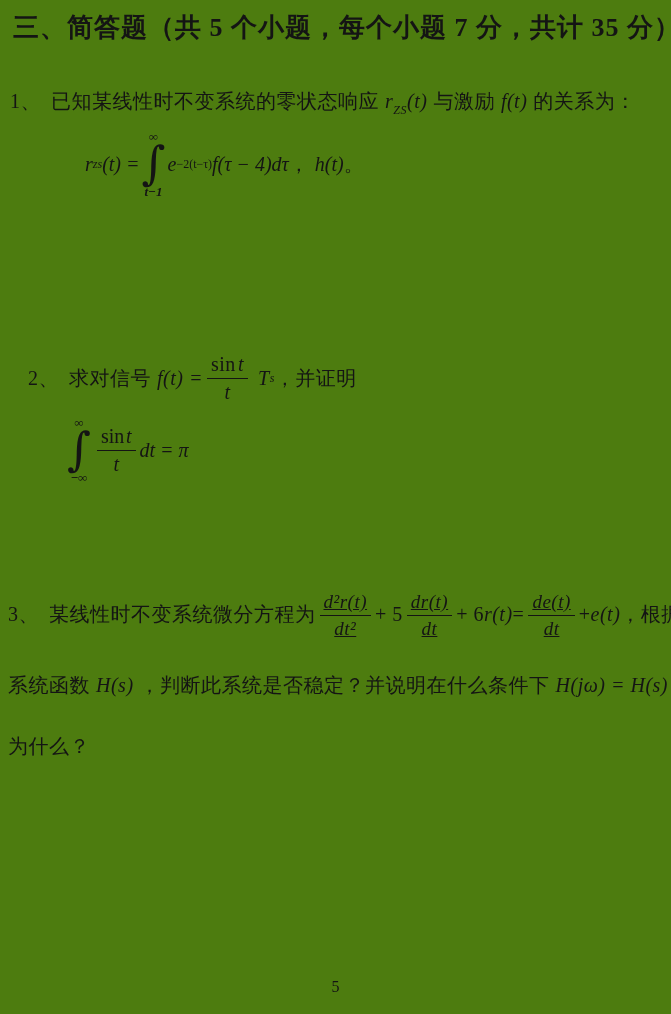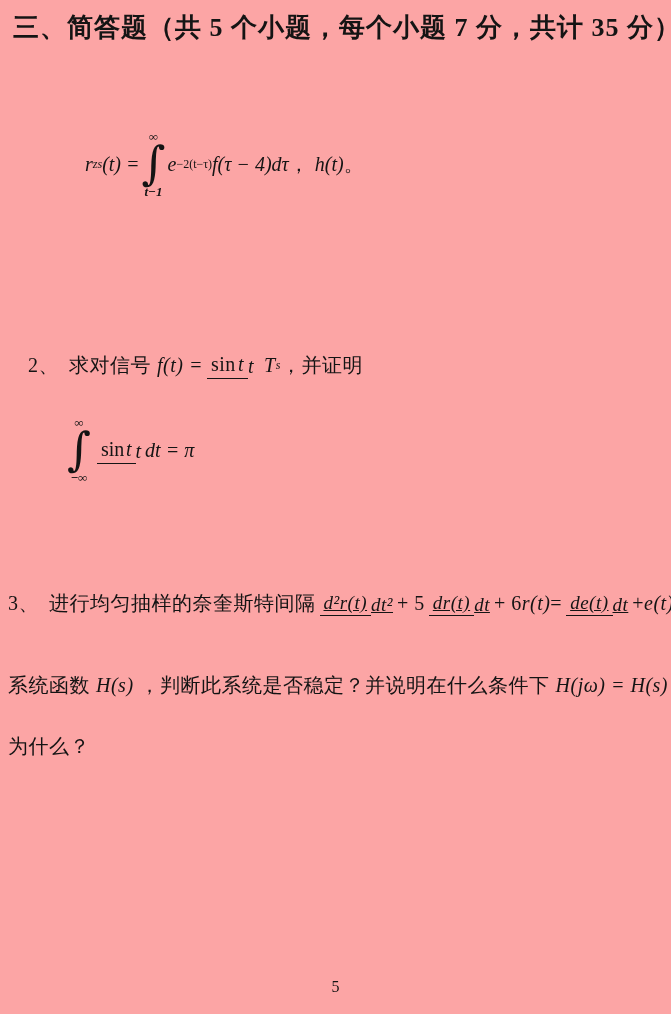--- a/index.html
+++ b/index.html
@@ -1,20 +1,20 @@
 <!DOCTYPE html>
 <html><head>
 <meta charset="utf-8">
 <style>
   html,body{margin:0;padding:0;background:#888;}
   .page{
     position:relative;
     width:671px;height:1014px;
     margin:0 auto;
-    background:#fca5a5;
+    background:#4d7c0f;
     color:#141414;
     font-family:"Liberation Serif","DejaVu Serif",serif;
     overflow:hidden;
   }
   .title{
     position:absolute;top:10px;left:13px;
     font-size:26px;font-weight:bold;letter-spacing:1px;
     margin:0;white-space:nowrap;
   }
   .text-line{font-size:20px;letter-spacing:0.5px;}
@@ -36,21 +36,21 @@
   }
   .int-glyph{
     font-size:46px;line-height:0.85;font-style:normal;
     font-family:"DejaVu Serif",serif;
   }
   .lim{font-size:13px;line-height:1;}
   .lim-top{margin-bottom:1px;}
   .lim-bot{margin-top:2px;font-weight:bold;}
   
   .frac{
-    display:inline-flex;flex-direction:row;align-items:center;
+    display:inline-flex;flex-direction:column;align-items:center;
     vertical-align:middle;margin:0 4px;line-height:1.15;
   }
   .frac .num{border-bottom:1.5px solid #141414;padding:1px 4px 2px 4px;}
   .frac .den{padding-top:2px;}
   
   .q2-line{top:352px;left:28px;font-size:20px;}
   .q2-formula{top:416px;left:65px;font-size:20px;}
   
   .q3-line{top:590px;left:8px;font-size:20px;}
   .q3-line .frac{font-size:19px;text-decoration:underline;}
@@ -64,20 +64,23 @@
   .gap-l{margin-left:6px;}
   .gap-r{margin-right:6px;}
 </style>
 </head>
 <body>
 
 <div class="page">
 
   <h1 class="title">三、简答题（共 5 个小题，每个小题 7 分，共计 35 分）</h1>
 
+  <div class="q1-line text-line">
+    <span class="qnum">1、</span><span>已知某线性时不变系统的零状态响应</span><span class="mi gap-l">r</span><span class="sub">ZS</span><span class="mi gap-r">(t)</span><span>与激励</span><span class="mi gap-l gap-r">f(t)</span><span>的关系为：</span>
+  </div>
 
   <div class="formula-row q1-formula">
     <span class="mi">r</span>
     <span class="sub">zs</span>
     <span class="mi">(t) =</span>
     <span class="integral">
       <span class="lim lim-top mn">∞</span>
       <span class="int-glyph">∫</span>
       <span class="lim lim-bot mi">t−1</span>
     </span>
@@ -110,21 +113,21 @@
     </span>
     <span class="frac">
       <span class="num"><span class="mn">sin</span> <span class="mi">t</span></span>
       <span class="den mi">t</span>
     </span>
     <span class="mi">dt = π</span>
   </div>
 
   <div class="formula-row q3-line text-line">
     <span class="qnum">3、</span>
-    <span>进行均匀抽样的奈奎斯特间隔</span>
+    <span>某线性时不变系统微分方程为</span>
     <span class="frac mi">
       <span class="num">d²r(t)</span>
       <span class="den">dt²</span>
     </span>
     <span class="mn">+ 5</span>
     <span class="frac mi">
       <span class="num">dr(t)</span>
       <span class="den">dt</span>
     </span>
     <span class="mn">+ 6</span>

